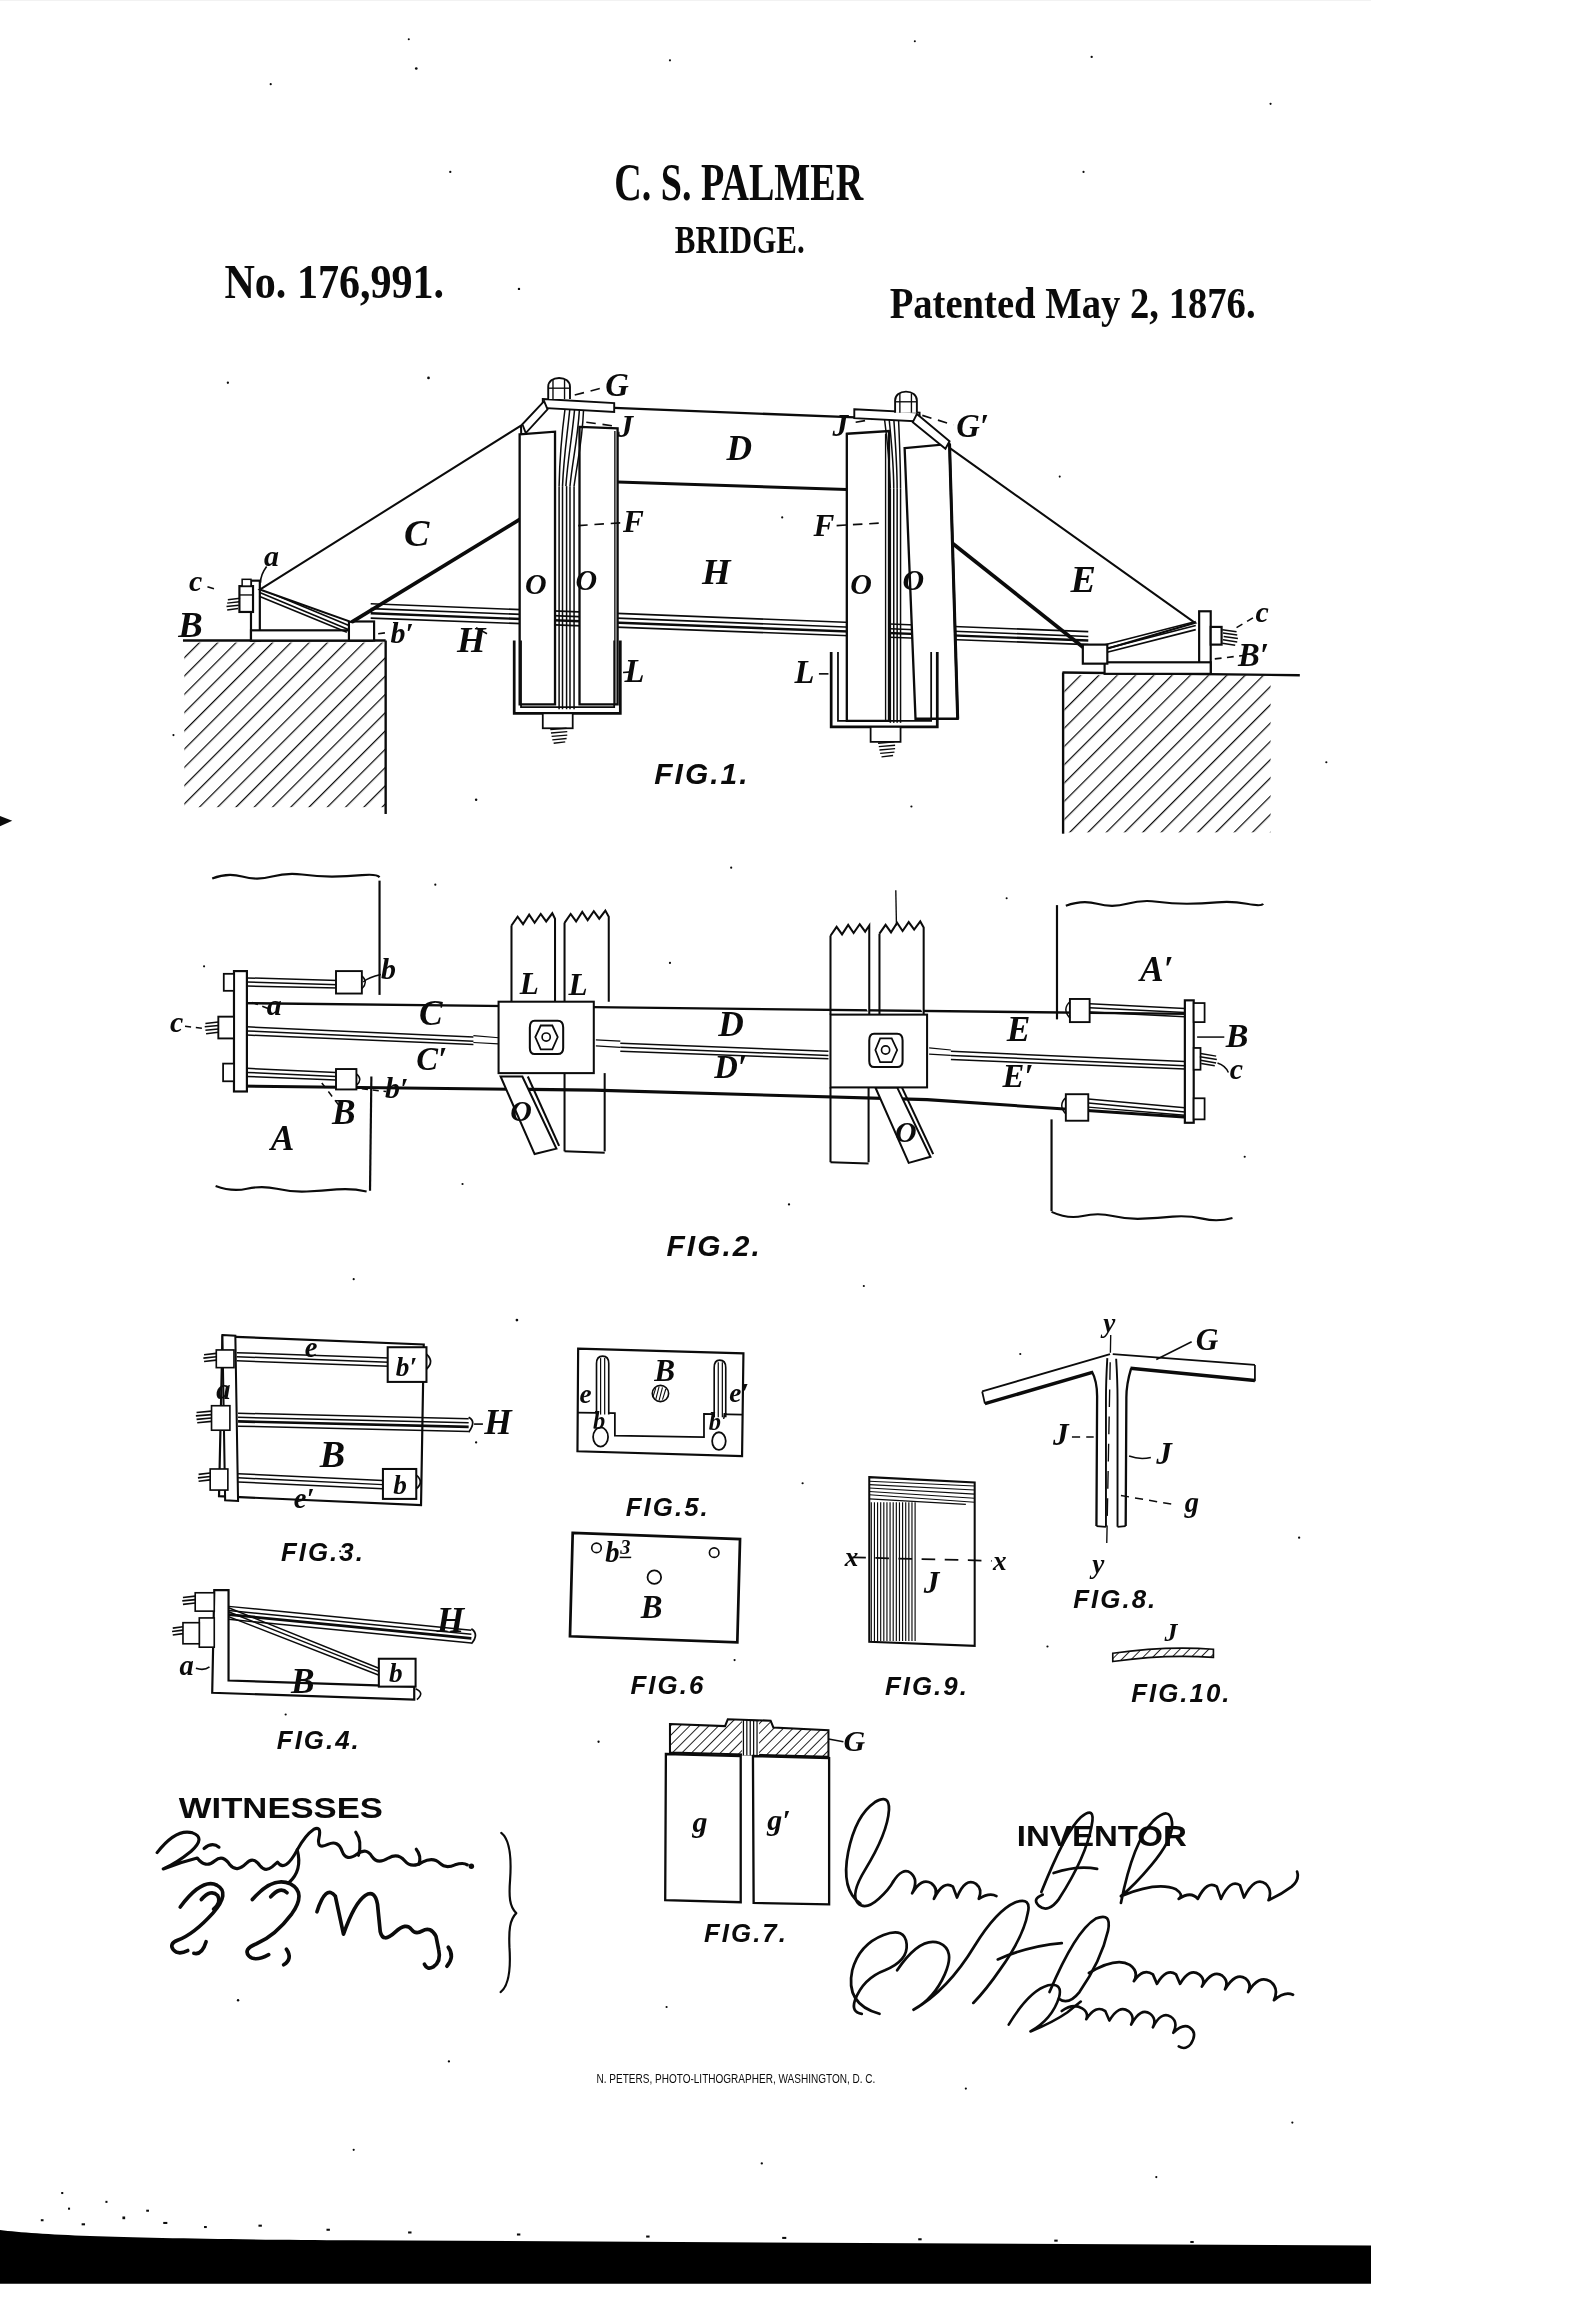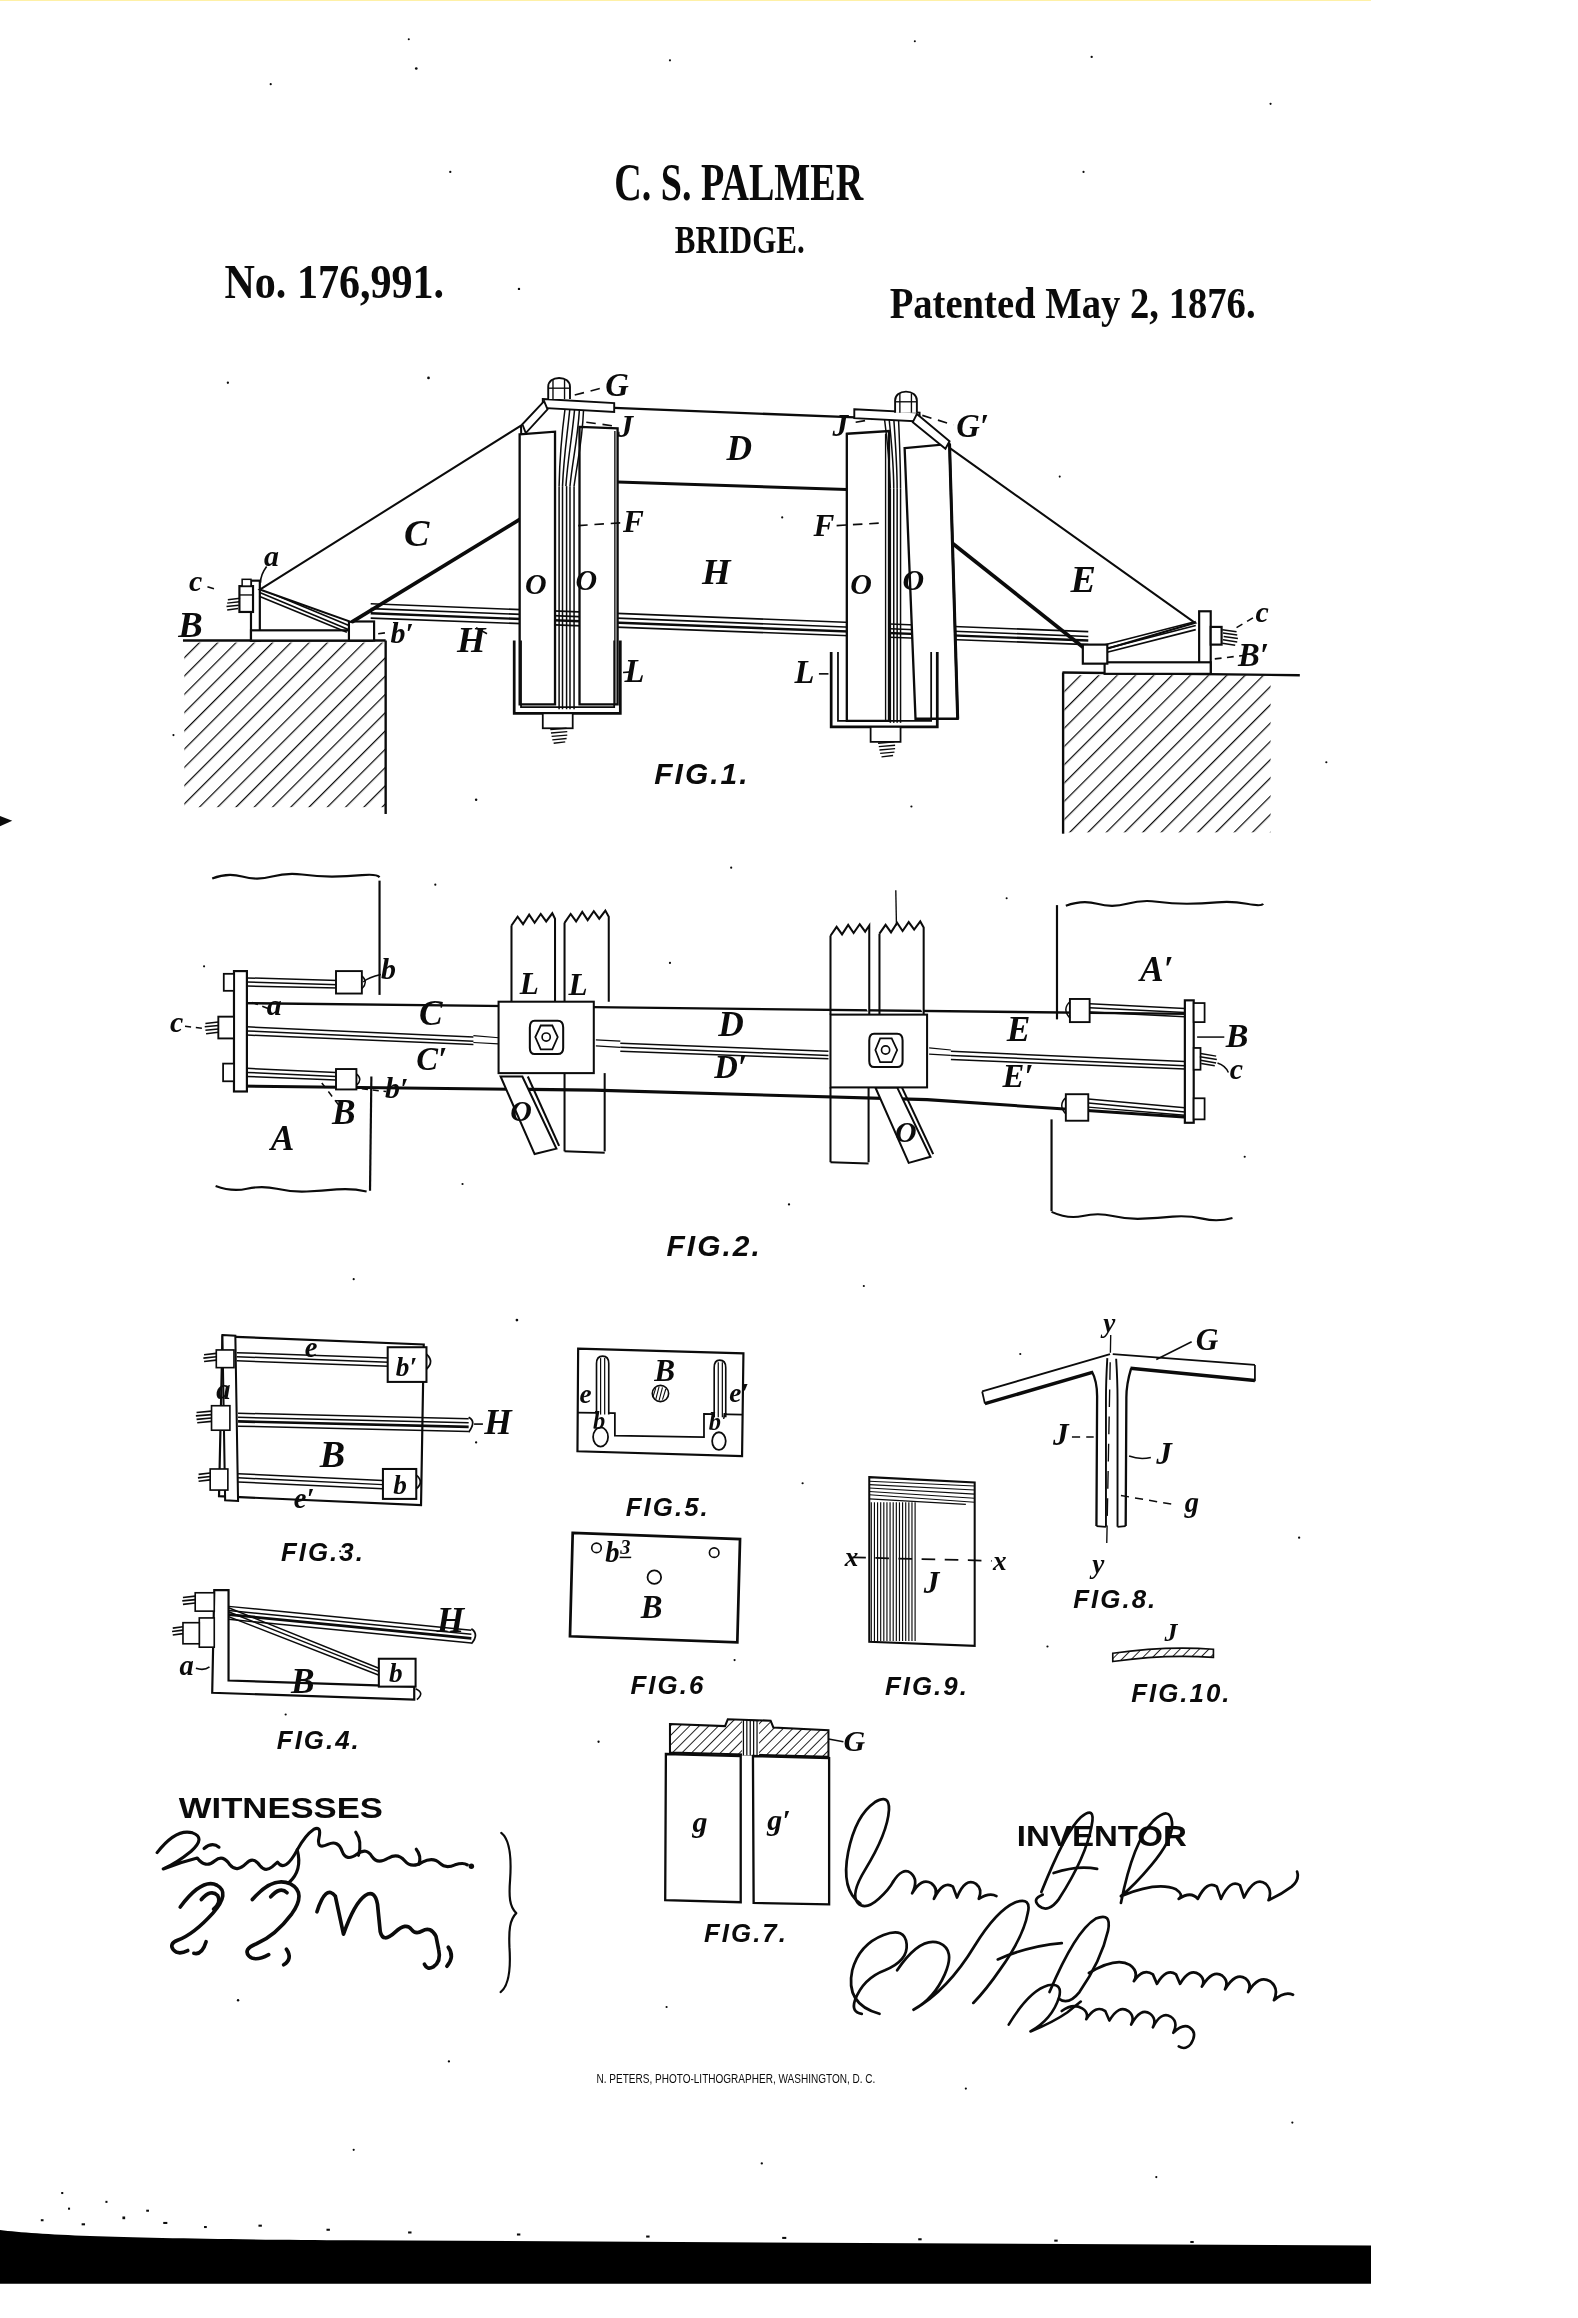--- a/index.html
+++ b/index.html
@@ -1,16 +1,16 @@
 <!DOCTYPE html>
 <html style="font-size:11px"><head>
 <meta charset="utf-8">
 <style>
   html,body{margin:0;padding:0;background:#fff;}
-  .page{position:relative;width:1371px;height:2319px;background:#fde047;overflow:hidden;}
+  .page{position:relative;width:1371px;height:2319px;background:#e5e5e5;overflow:hidden;}
   svg{position:absolute;top:0;left:0;}
   text{fill:#0b0b0b;}
   .ser{font-family:"Liberation Serif", serif;}
   .lbl{font-family:"Liberation Serif", serif;font-style:italic;font-weight:bold;}
   .cap{font-family:"Liberation Sans", sans-serif;font-weight:bold;font-style:italic;letter-spacing:3px;}
 </style>
 </head>
 <body>
 <div class="page">
 <svg width="1578" height="2319" viewBox="0 0 2320 3408" xmlns="http://www.w3.org/2000/svg">

